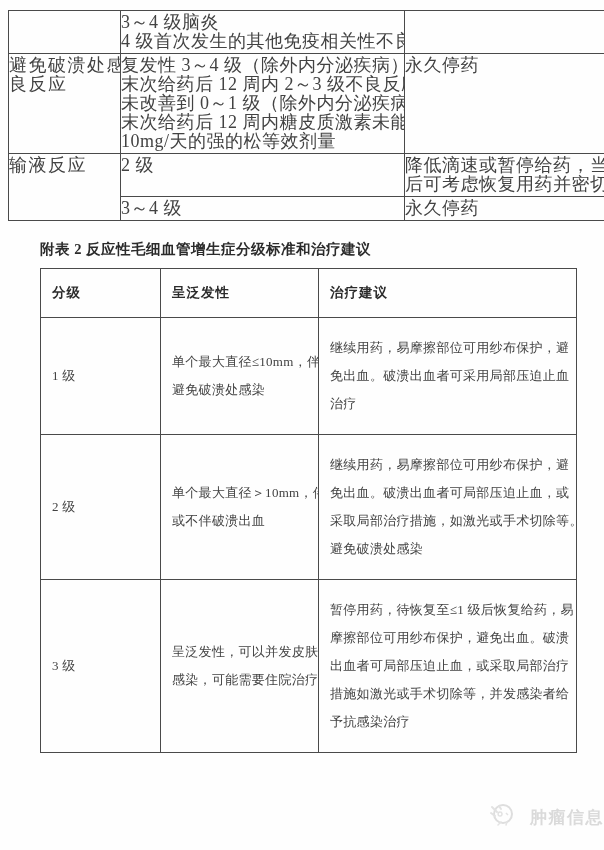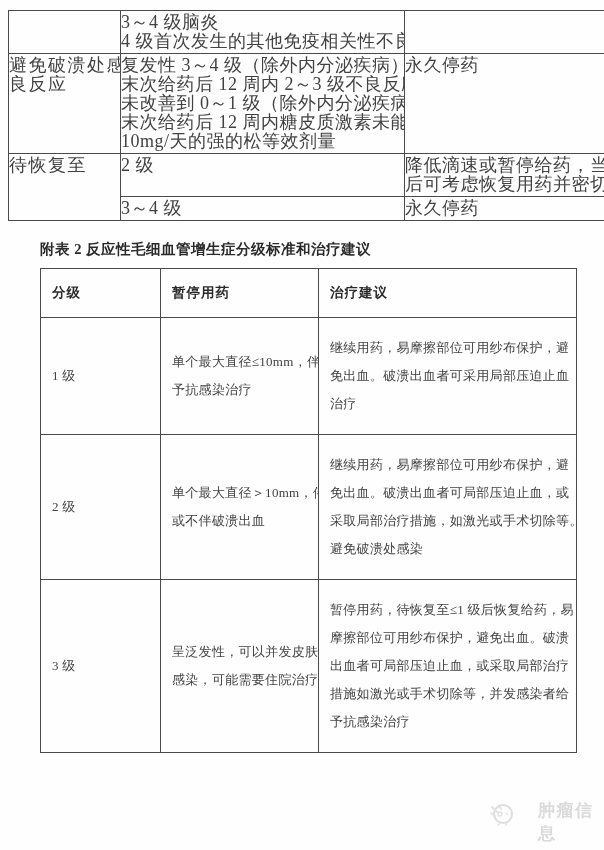--- a/index.html
+++ b/index.html
@@ -60,21 +60,21 @@
   .t2 td{line-height:28px;font-weight:normal;margin-top:24px;}
   .t2 tr.hr{height:31px;}
   .t2 tr.g1{height:85px;}
   .t2 tr.g2{height:112px;}
   .t2 tr.g3{height:153px;}
   .t2 tr.g4{height:32px;}
   .t2 tr.g5{height:26px;}
   
   .watermark{
     position:absolute;left:486px;top:799px;
-    display:flex;align-items:flex-start;gap:20px;
+    display:flex;align-items:flex-end;gap:12px;
     pointer-events:none;
   }
   .wm-text{
     font-size:17px;font-weight:bold;
     color:#dadada;letter-spacing:1.5px;
     font-family:"Liberation Sans","DejaVu Sans",sans-serif;
   }
 </style>
 </head>
 <body>
@@ -98,21 +98,21 @@
         <td class="cat">避免破溃处感染
 良反应</td>
         <td>复发性 3～4 级（除外内分泌疾病）
 末次给药后 12 周内 2～3 级不良反应
 未改善到 0～1 级（除外内分泌疾病）
 末次给药后 12 周内糖皮质激素未能降至≤
 10mg/天的强的松等效剂量</td>
         <td>永久停药</td>
       </tr>
       <tr class="r3">
-        <td class="cat" rowspan="2">待恢复至</td>
+        <td class="cat" rowspan="2">输液反应</td>
         <td>2 级</td>
         <td>降低滴速或暂停给药，当症状缓解
 后可考虑恢复用药并密切观察</td>
       </tr>
       <tr class="r4">
         <td>3～4 级</td>
         <td>永久停药</td>
       </tr>
     </tbody>
   </table>
@@ -121,27 +121,27 @@
 
   <table class="t2">
     <colgroup>
       <col style="width:120px">
         <col style="width:158px">
         <col style="width:258px">
     </colgroup>
     <tbody>
       <tr class="hr">
         <th>分级</th>
-        <th>暂停用药</th>
+        <th>呈泛发性</th>
         <th>治疗建议</th>
       </tr>
       <tr class="g1">
         <td>1 级</td>
         <td>单个最大直径≤10mm，伴
-予抗感染治疗</td>
+避免破溃处感染</td>
         <td>继续用药，易摩擦部位可用纱布保护，避
 免出血。破溃出血者可采用局部压迫止血
 治疗</td>
       </tr>
       <tr class="g2">
         <td>2 级</td>
         <td>单个最大直径＞10mm，伴
 或不伴破溃出血</td>
         <td>继续用药，易摩擦部位可用纱布保护，避
 免出血。破溃出血者可局部压迫止血，或

